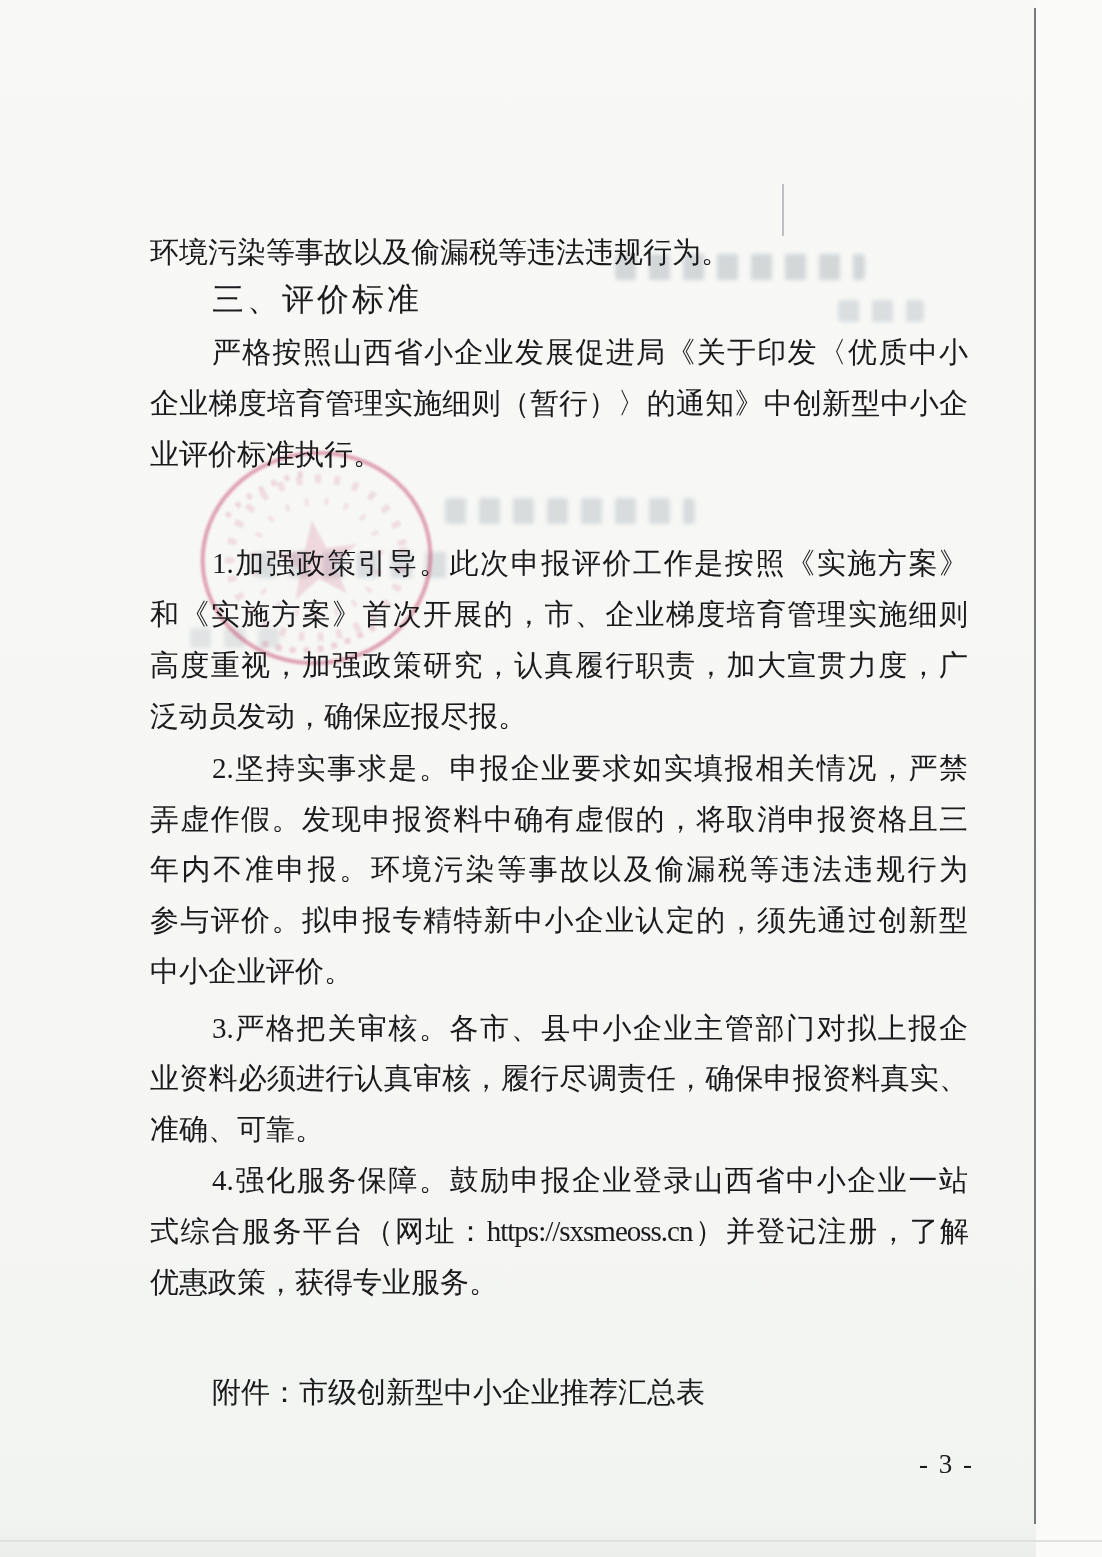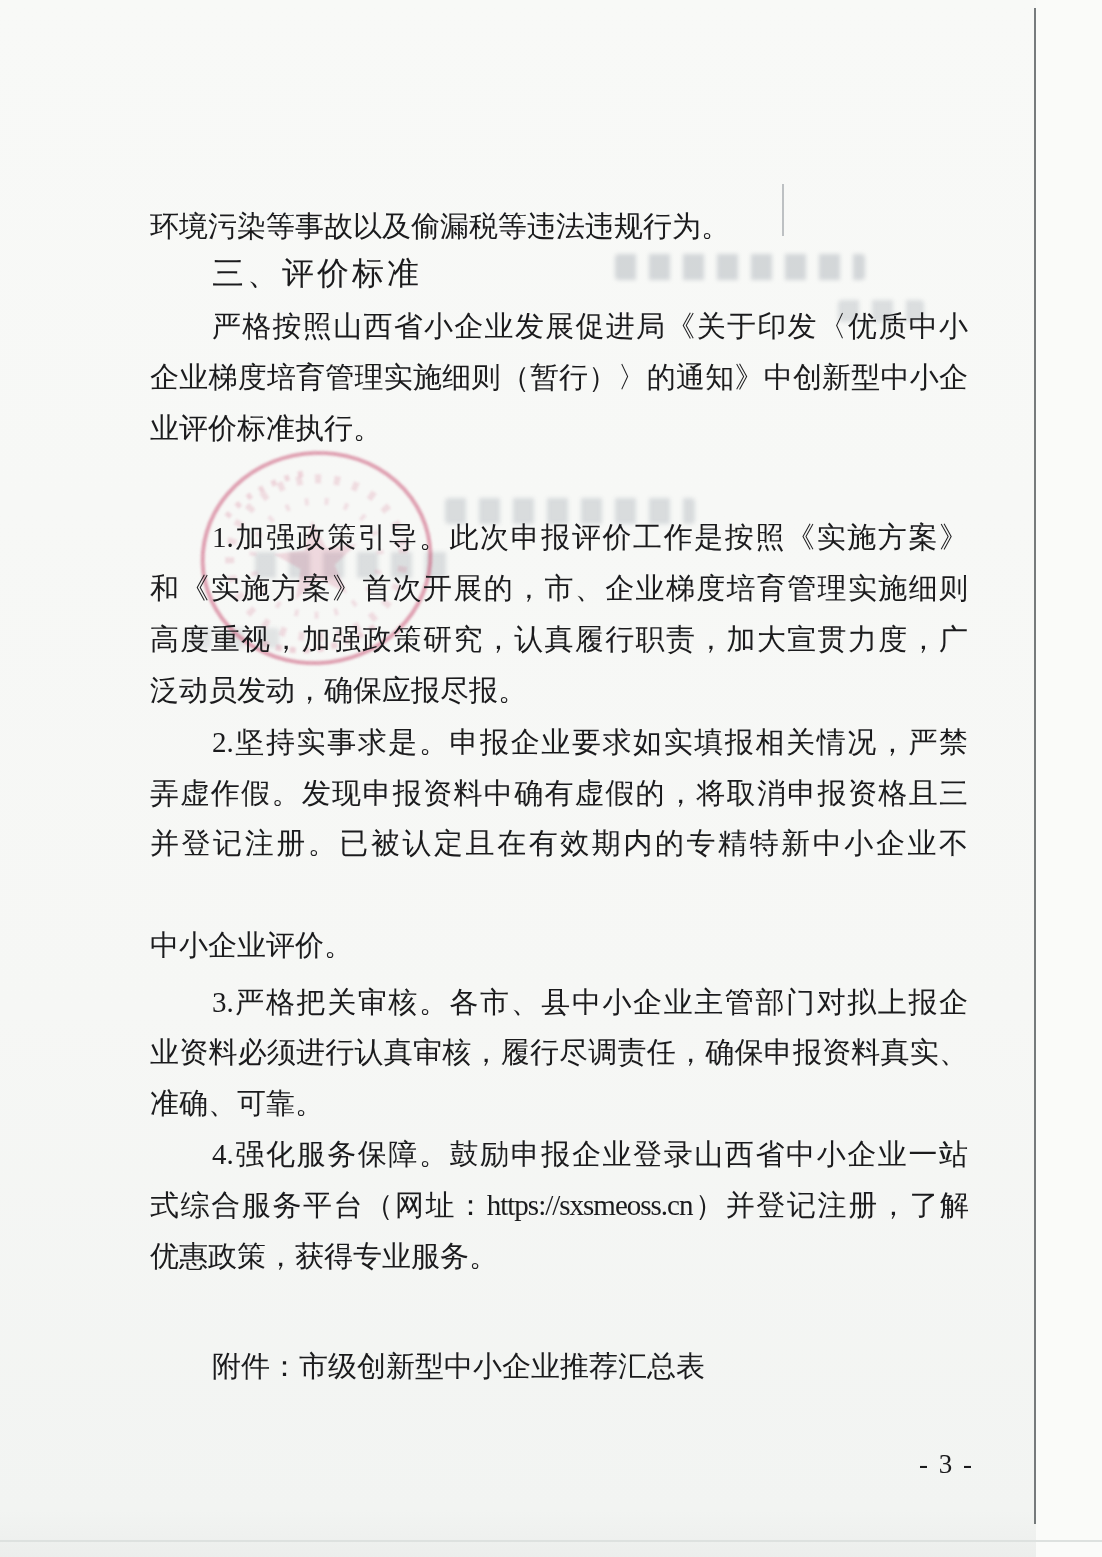--- a/index.html
+++ b/index.html
@@ -2,21 +2,21 @@
 <html lang="zh"><head>
 <meta charset="utf-8">
 <style>
   html,body{margin:0;padding:0;}
   body{width:1102px;height:1557px;background:#e9ebe9;}
   .page{
     position:relative;width:1102px;height:1557px;overflow:hidden;
     background:linear-gradient(180deg,#f8f9f7 0%,#f6f7f5 65%,#f2f4f2 97%,#eceeec 100%);
     font-family:"Liberation Serif","DejaVu Serif",serif;color:#1b1b1d;
   }
-  .ln{position:absolute;left:150px;width:818px;font-size:29px;line-height:38px;z-index:3;white-space:nowrap;}
+  .ln{position:absolute;left:150px;width:818px;font-size:29px;line-height:38px;z-index:3;white-space:nowrap;margin-top:26px;}
   .ind{left:212px;width:756px;}
   .fill{text-align:justify;text-align-last:justify;white-space:normal;}
   .b{font-weight:400;}
   .hd .b{font-family:"Liberation Sans","DejaVu Sans",sans-serif;font-size:32px;letter-spacing:3px;}
   .tight{letter-spacing:-1px;}
   .pageno{position:absolute;left:919px;top:1449px;font-size:27px;letter-spacing:2px;z-index:3;}
   
   .right-strip{position:absolute;left:1036px;top:0;width:66px;height:1557px;background:#fafbf9;z-index:1;}
   .fold-line{position:absolute;left:1034px;top:8px;width:2px;height:1516px;background:#565b5e;opacity:.8;z-index:4;}
   .short-line{position:absolute;left:782px;top:184px;width:2px;height:52px;background:#a9aeb1;opacity:.75;z-index:2;}
@@ -60,21 +60,22 @@
   <div class="ln ind hd" style="top:254px"><span class="b">三、评价标准</span></div>
   <div class="ln fill" style="top:358px"><span>企业梯度培育管理实施细则（暂行）〉的通知》中创新型中小企</span></div>
   <div class="ln ind fill" style="top:307px"><span>严格按照山西省小企业发展促进局《关于印发〈优质中小</span></div>
   <div class="ln" style="top:409px"><span>业评价标准执行。</span></div>
   <div class="ln ind fill" style="top:518px"><span class="b">1.加强政策引导。</span><span>此次申报评价工作是按照《实施方案》</span></div>
   <div class="ln fill" style="top:569px"><span>和《实施方案》首次开展的，市、企业梯度培育管理实施细则</span></div>
   <div class="ln fill" style="top:620px"><span>高度重视，加强政策研究，认真履行职责，加大宣贯力度，广</span></div>
   <div class="ln" style="top:671px"><span>泛动员发动，确保应报尽报。</span></div>
   <div class="ln ind fill" style="top:723px"><span class="b">2.坚持实事求是。</span><span>申报企业要求如实填报相关情况，严禁</span></div>
   <div class="ln fill" style="top:774px"><span>弄虚作假。发现申报资料中确有虚假的，将取消申报资格且三</span></div>
-  <div class="ln fill" style="top:824px"><span>并登记注册。已被认定且在有效期内的专精特新中小企业不</span></div>
+  <div class="ln fill" style="top:824px"><span>年内不准申报。环境污染等事故以及偷漏税等违法违规行为</span></div>
+  <div class="ln fill" style="top:875px"><span>参与评价。拟申报专精特新中小企业认定的，须先通过创新型</span></div>
   <div class="ln" style="top:926px"><span>中小企业评价。</span></div>
   <div class="ln ind fill" style="top:983px"><span class="b">3.严格把关审核。</span><span>各市、县中小企业主管部门对拟上报企</span></div>
   <div class="ln fill" style="top:1033px"><span>业资料必须进行认真审核，履行尽调责任，确保申报资料真实、</span></div>
   <div class="ln" style="top:1084px"><span>准确、可靠。</span></div>
   <div class="ln ind fill" style="top:1135px"><span class="b">4.强化服务保障。</span><span>鼓励申报企业登录山西省中小企业一站</span></div>
   <div class="ln fill tight" style="top:1186px"><span>式综合服务平台（网址：https://sxsmeoss.cn）并登记注册，了解</span></div>
   <div class="ln" style="top:1237px"><span>优惠政策，获得专业服务。</span></div>
   <div class="ln ind" style="top:1347px"><span>附件：市级创新型中小企业推荐汇总表</span></div>
 
   <div class="pageno">- 3 -</div>

